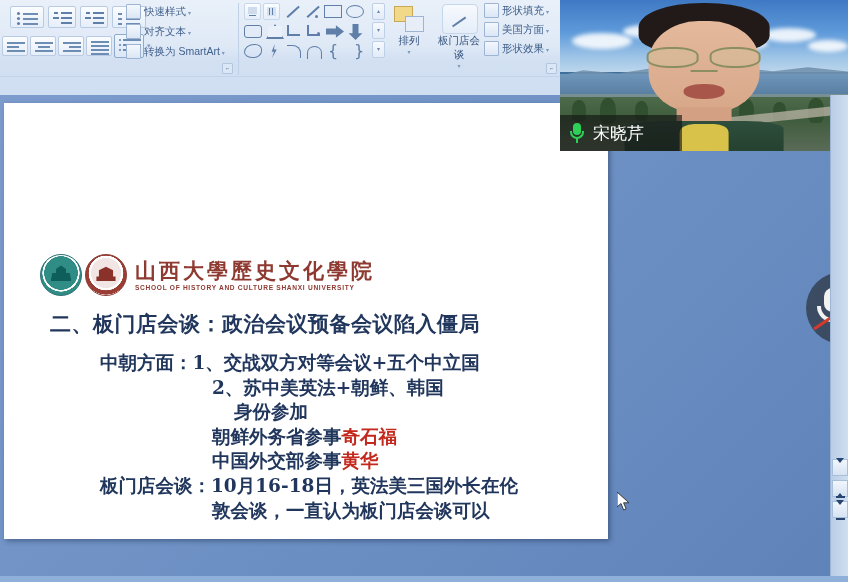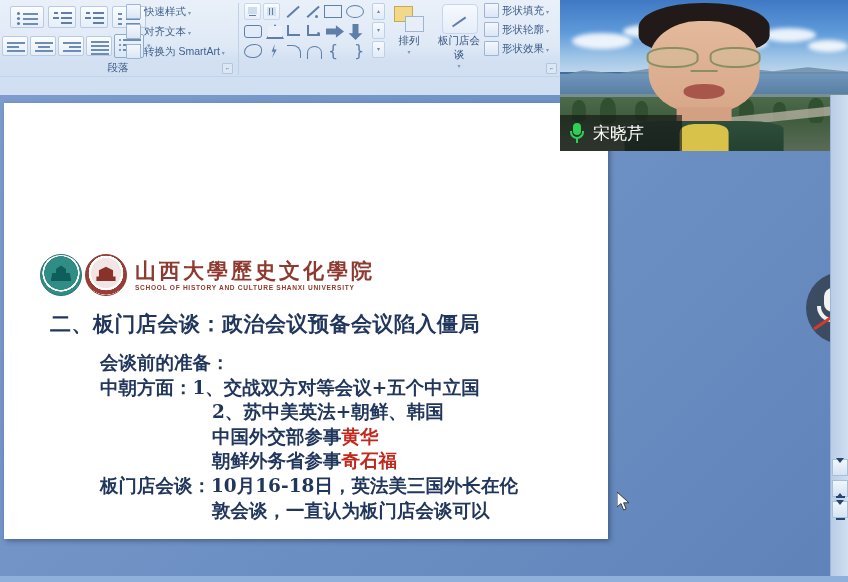--- a/index.html
+++ b/index.html
@@ -242,21 +242,20 @@
 
     <div class="cmd-ic" style="left:126px;top:4px;"></div>
     <div class="rb-cmd" style="left:144px;top:5px;"><span>快速样式</span><span class="arr">▾</span></div>
 
     <div class="cmd-ic" style="left:126px;top:24px;"></div>
     <div class="rb-cmd" style="left:144px;top:25px;"><span>对齐文本</span><span class="arr">▾</span></div>
 
     <div class="cmd-ic" style="left:126px;top:44px;"></div>
     <div class="rb-cmd" style="left:144px;top:45px;"><span>转换为 SmartArt</span><span class="arr">▾</span></div>
 
-    <div class="rb-glabel" style="left:0;width:236px;">段落</div>
     <div class="rb-dlg" style="left:222px;">⌐</div>
   </div>
 
   <div class="rb-sep" style="left:238px;"></div>
 
   <div class="rb-group" id="grp-drawing" style="left:240px;width:320px;">
 
     <div class="ic flat" style="left:4px;top:3px;width:17px;height:17px;">
       <span class="ln" style="left:3px;top:3px;width:9px;height:7px;background:#cfdcee;"></span>
       <span class="ln" style="left:4px;top:11px;width:7px;height:1px;"></span>
@@ -317,21 +316,21 @@
 
     <div style="position:absolute;left:202px;top:4px;width:34px;height:28px;border:1px solid #c5d6ea;border-radius:4px;background:linear-gradient(180deg,#f7fafe,#e4edf9);">
       <span class="ln" style="left:8px;top:16px;width:16px;height:1.6px;transform:rotate(-35deg);"></span>
     </div>
     <div class="bigbtn" style="left:194px;top:34px;width:50px;"><span>板门店会谈</span><div style="font-size:6px;color:#7d99bd;">▾</div></div>
 
     <div class="cmd-ic" style="left:244px;top:3px;"></div>
     <div class="rb-cmd" style="left:262px;top:4px;"><span>形状填充</span><span class="arr">▾</span></div>
 
     <div class="cmd-ic" style="left:244px;top:22px;"></div>
-    <div class="rb-cmd" style="left:262px;top:23px;"><span>形状轮廓</span><span class="arr">▾</span></div>
+    <div class="rb-cmd" style="left:262px;top:23px;"><span>美国方面</span><span class="arr">▾</span></div>
 
     <div class="cmd-ic" style="left:244px;top:41px;"></div>
     <div class="rb-cmd" style="left:262px;top:42px;"><span>形状效果</span><span class="arr">▾</span></div>
 
     <div class="rb-dlg" style="left:306px;">⌐</div>
   </div>
 
   <div class="grp-band"></div>
 </div>
 
@@ -348,25 +347,25 @@
         </div>
       <div id="logo-text">
         <div id="logo-cn">山西大學歷史文化學院</div>
         <div id="logo-en">SCHOOL OF HISTORY AND CULTURE SHANXI UNIVERSITY</div>
       </div>
     </div>
 
     <div id="slide-title">二、板门店会谈：政治会议预备会议陷入僵局</div>
 
     <div id="body-block">
-      <div class="bline ind1"><span>会谈前的准备：</span></div>
       <div class="bline ind1"><span>中朝方面：1、交战双方对等会议+五个中立国</span></div>
       <div class="bline ind2"><span>2、苏中美英法+朝鲜、韩国</span></div>
+      <div class="bline ind3"><span>身份参加</span></div>
+      <div class="bline ind4"><span>朝鲜外务省参事</span><span class="hl">奇石福</span></div>
       <div class="bline ind4"><span>中国外交部参事</span><span class="hl">黄华</span></div>
-      <div class="bline ind4"><span>朝鲜外务省参事</span><span class="hl">奇石福</span></div>
       <div class="bline ind1"><span>板门店会谈：10月16-18日，英法美三国外长在伦</span></div>
       <div class="bline ind4"><span>敦会谈，一直认为板门店会谈可以</span></div>
 
     </div>
   </div>
 </div>
 
 <div id="video">
   <div id="vb-sky">
     <span class="cloud" style="left:4%;top:46%;width:60px;height:16px;"></span>

